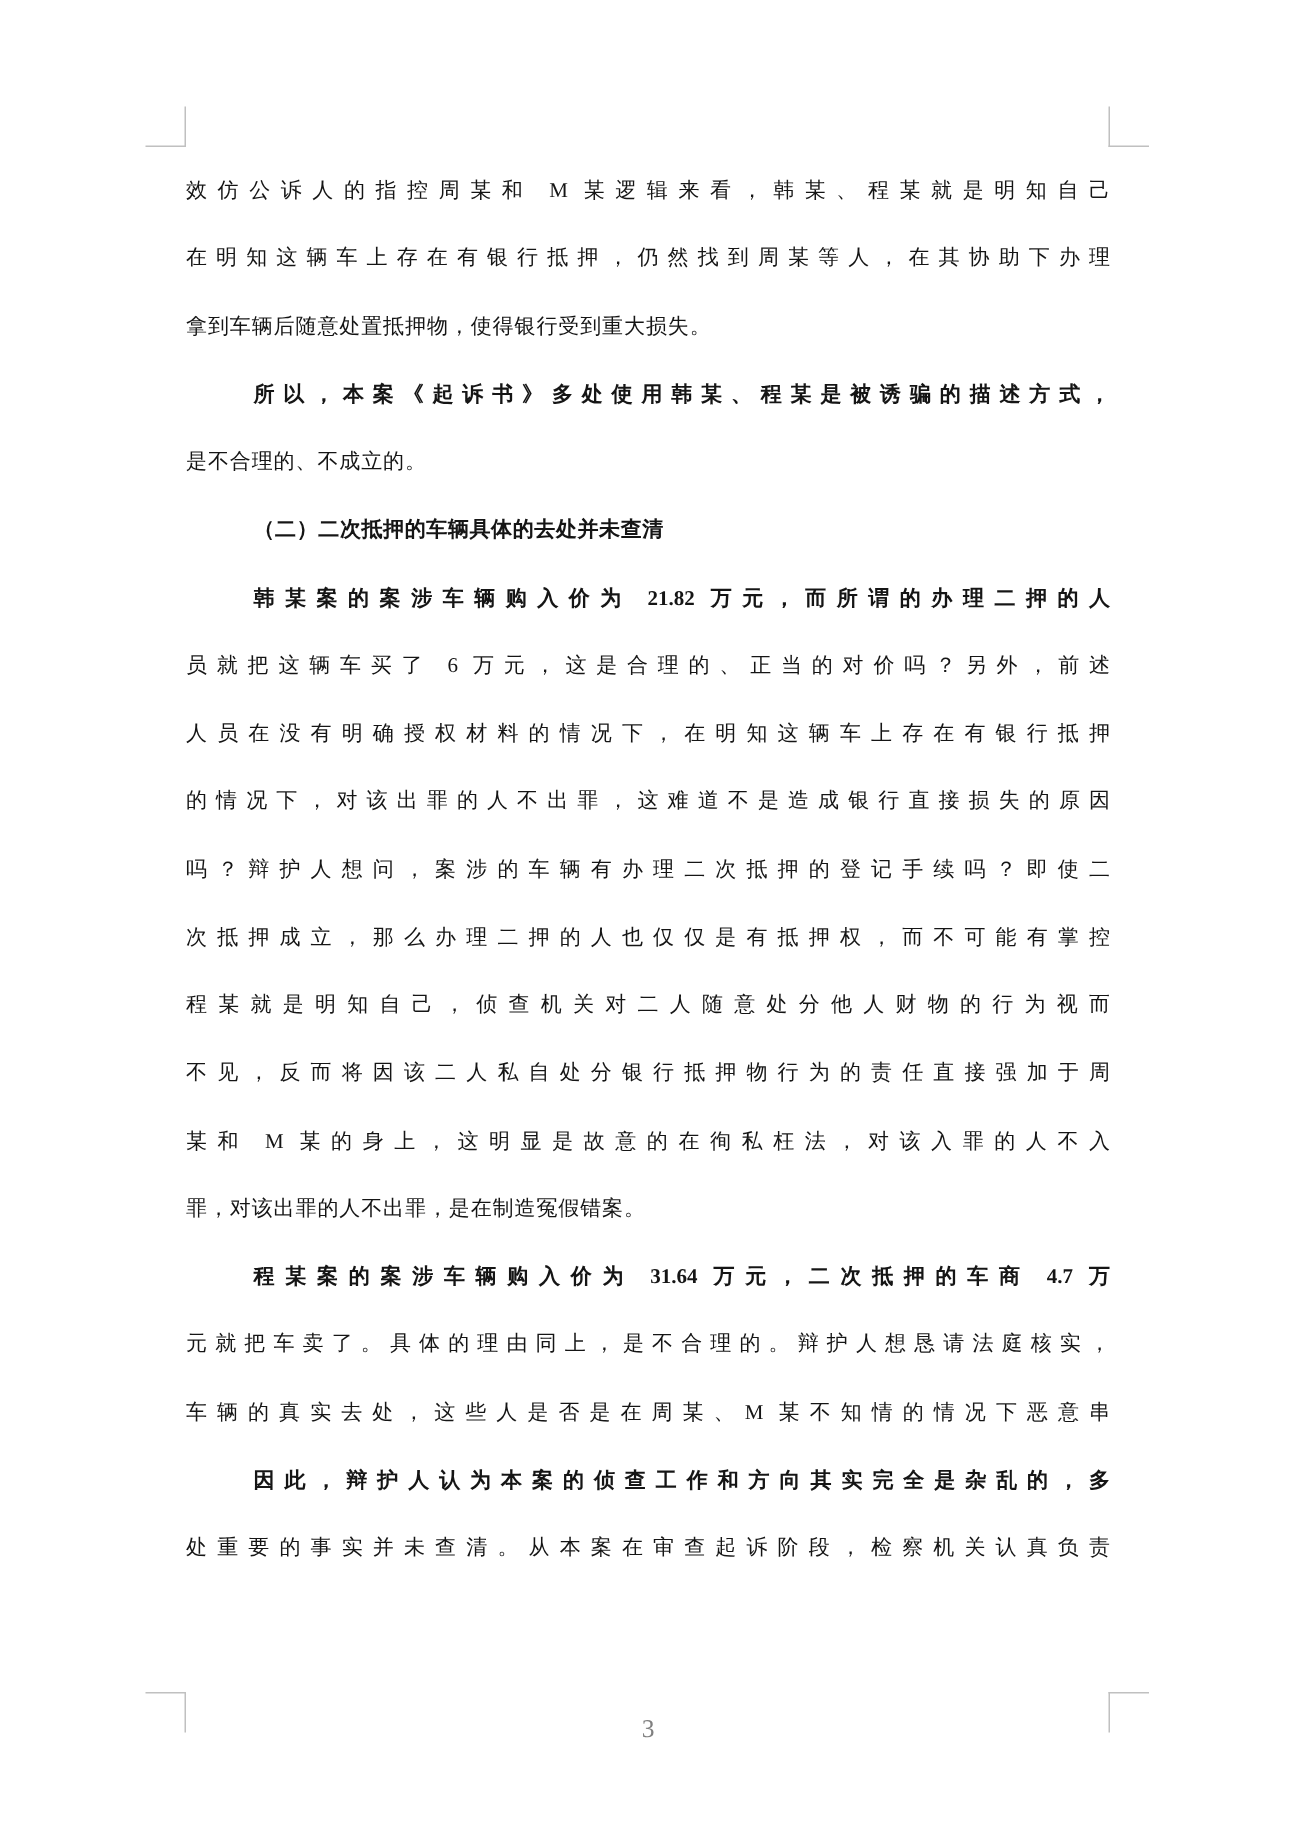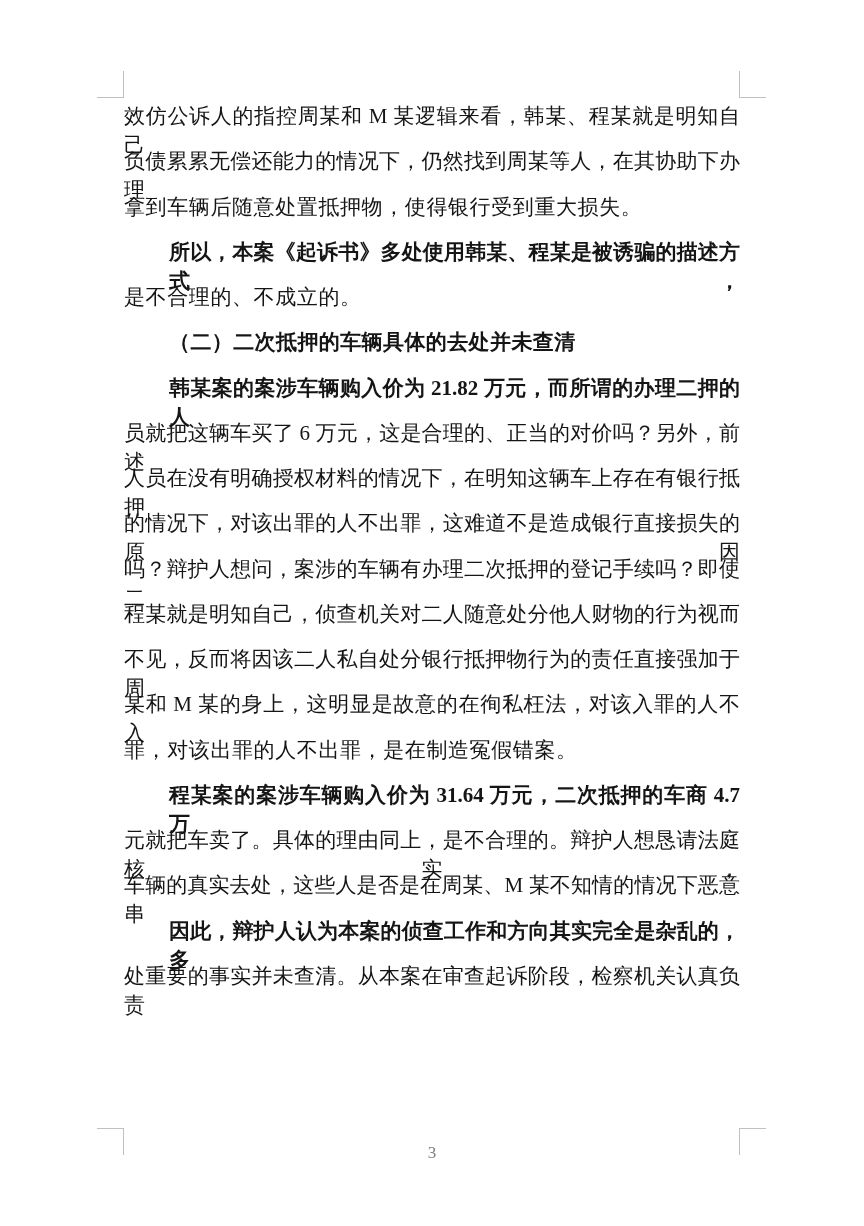--- a/index.html
+++ b/index.html
@@ -29,22 +29,22 @@
   .crop.br { left: 739px; top: 1128px;  border-left-width: 1px;  border-top-width: 1px; }
 
   #text-block {
     position: absolute;
     left: 124px;
     top: 102px;
     width: 616px;
   }
   .line {
     height: 45.25px;
-    line-height: 29px;
-    font-size: 21px;
+    line-height: 52px;
+    font-size: 14px;
     letter-spacing: 0.6px;
     text-align: left;
     white-space: normal;
     overflow: visible;
   }
   .line.fill {
     letter-spacing: 0;
     text-align: justify;
     text-align-last: justify;
     text-justify: inter-character;
@@ -66,30 +66,31 @@
 <body>
 
 <div id="page" style="--page-bg: #ffffff; --text-color: #151515; --mark-color: #c0c0c0; --footer-color: #808080;">
   <div class="crop tl"></div>
   <div class="crop tr"></div>
   <div class="crop bl"></div>
   <div class="crop br"></div>
 
   <div id="text-block">
       <div class="line fill">效仿公诉人的指控周某和 M 某逻辑来看，韩某、程某就是明知自己</div>
-      <div class="line fill">负债累累无偿还能力的情况下，仍然找到周某等人，在其协助下办理</div>
+      <div class="line fill">在明知这辆车上存在有银行抵押，仍然找到周某等人，在其协助下办理</div>
       <div class="line">拿到车辆后随意处置抵押物，使得银行受到重大损失。</div>
       <div class="line indent fill">所以，本案《起诉书》多处使用韩某、程某是被诱骗的描述方式，</div>
       <div class="line">是不合理的、不成立的。</div>
       <div class="line bold indent">（二）二次抵押的车辆具体的去处并未查清</div>
       <div class="line indent fill">韩某案的案涉车辆购入价为 21.82 万元，而所谓的办理二押的人</div>
       <div class="line fill">员就把这辆车买了 6 万元，这是合理的、正当的对价吗？另外，前述</div>
       <div class="line fill">人员在没有明确授权材料的情况下，在明知这辆车上存在有银行抵押</div>
       <div class="line fill">的情况下，对该出罪的人不出罪，这难道不是造成银行直接损失的原因</div>
       <div class="line fill">吗？辩护人想问，案涉的车辆有办理二次抵押的登记手续吗？即使二</div>
+      <div class="line fill">次抵押成立，那么办理二押的人也仅仅是有抵押权，而不可能有掌控</div>
       <div class="line fill">程某就是明知自己，侦查机关对二人随意处分他人财物的行为视而</div>
       <div class="line fill">不见，反而将因该二人私自处分银行抵押物行为的责任直接强加于周</div>
       <div class="line fill">某和 M 某的身上，这明显是故意的在徇私枉法，对该入罪的人不入</div>
       <div class="line">罪，对该出罪的人不出罪，是在制造冤假错案。</div>
       <div class="line indent fill">程某案的案涉车辆购入价为 31.64 万元，二次抵押的车商 4.7 万</div>
       <div class="line fill">元就把车卖了。具体的理由同上，是不合理的。辩护人想恳请法庭核实，</div>
       <div class="line fill">车辆的真实去处，这些人是否是在周某、M 某不知情的情况下恶意串</div>
       <div class="line indent fill">因此，辩护人认为本案的侦查工作和方向其实完全是杂乱的，多</div>
       <div class="line fill">处重要的事实并未查清。从本案在审查起诉阶段，检察机关认真负责</div>
     </div>

